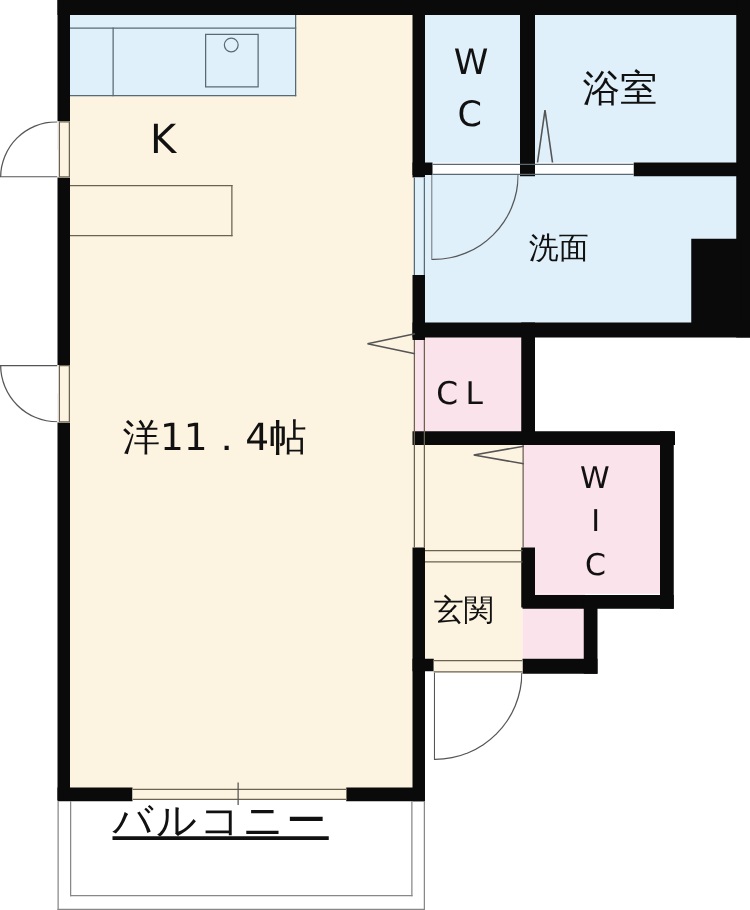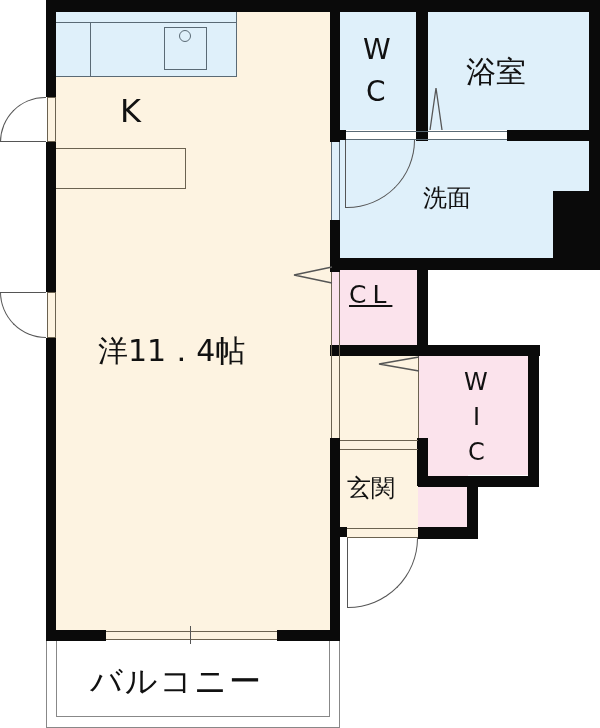--- a/index.html
+++ b/index.html
@@ -94,18 +94,18 @@
 
 <div class="abs" style="left:46px;top:641px;width:294px;height:87px;border:1.5px solid #888;border-top:none;"></div>
 <div class="abs" style="left:56px;top:641px;width:274px;height:76px;border:1.5px solid #888;border-top:none;"></div>
 
 <span class="label" style="left:120px;top:95px;font-size:32px;">K</span>
 <span class="label" style="left:98px;top:336px;font-size:30px;">洋11．4帖</span>
 <span class="label" style="left:363px;top:36px;font-size:28px;">W</span>
 <span class="label" style="left:366px;top:78px;font-size:28px;">C</span>
 <span class="label" style="left:466px;top:57px;font-size:30px;">浴室</span>
 <span class="label" style="left:423px;top:186px;font-size:24px;">洗面</span>
-<span class="label" style="left:349px;top:282px;font-size:25px;letter-spacing:6px;text-decoration:underline;">CL</span>
+<span class="label" style="left:349px;top:302px;font-size:25px;letter-spacing:6px;">CL</span>
 <span class="label" style="left:464px;top:370px;font-size:24px;">W</span>
 <span class="label" style="left:473px;top:405px;font-size:24px;">I</span>
 <span class="label" style="left:468px;top:440px;font-size:24px;">C</span>
 <span class="label" style="left:347px;top:476px;font-size:24px;">玄関</span>
-<span class="label" style="left:90px;top:665px;font-size:32px;letter-spacing:2px;">バルコニー</span>
+<span class="label" style="left:90px;top:640px;font-size:32px;letter-spacing:2px;text-decoration:underline;">バルコニー</span>
 
 </body></html>

